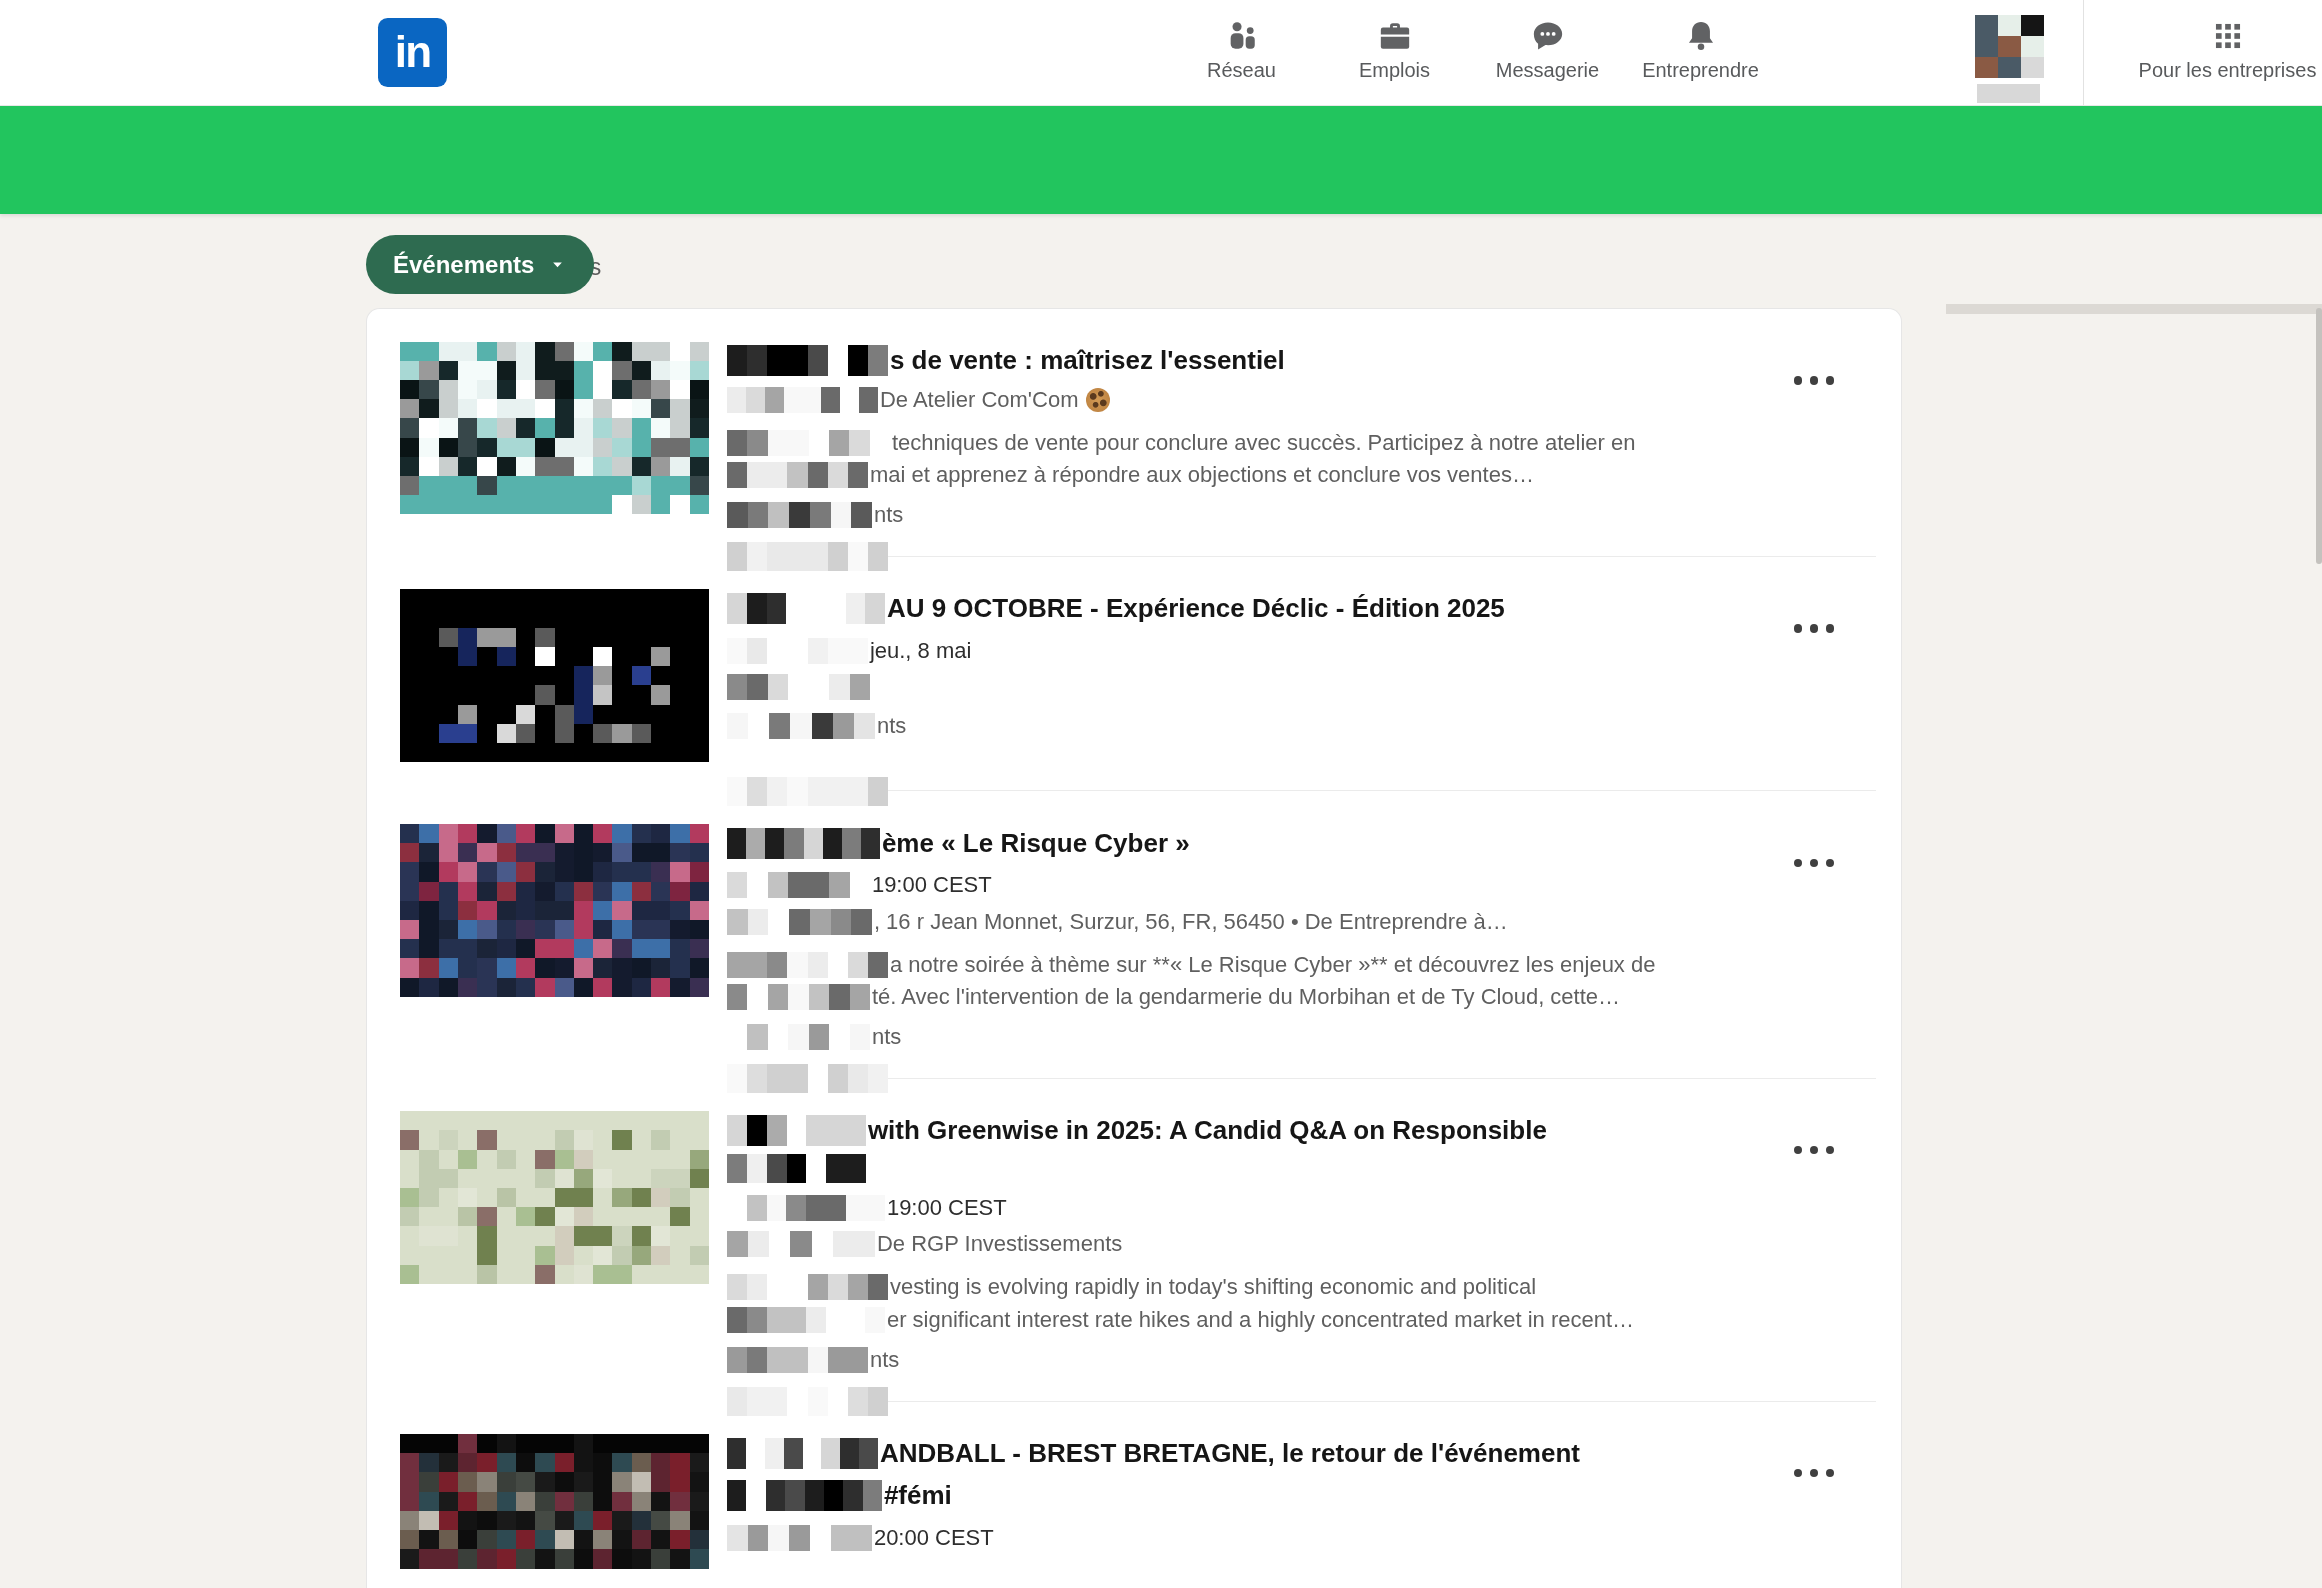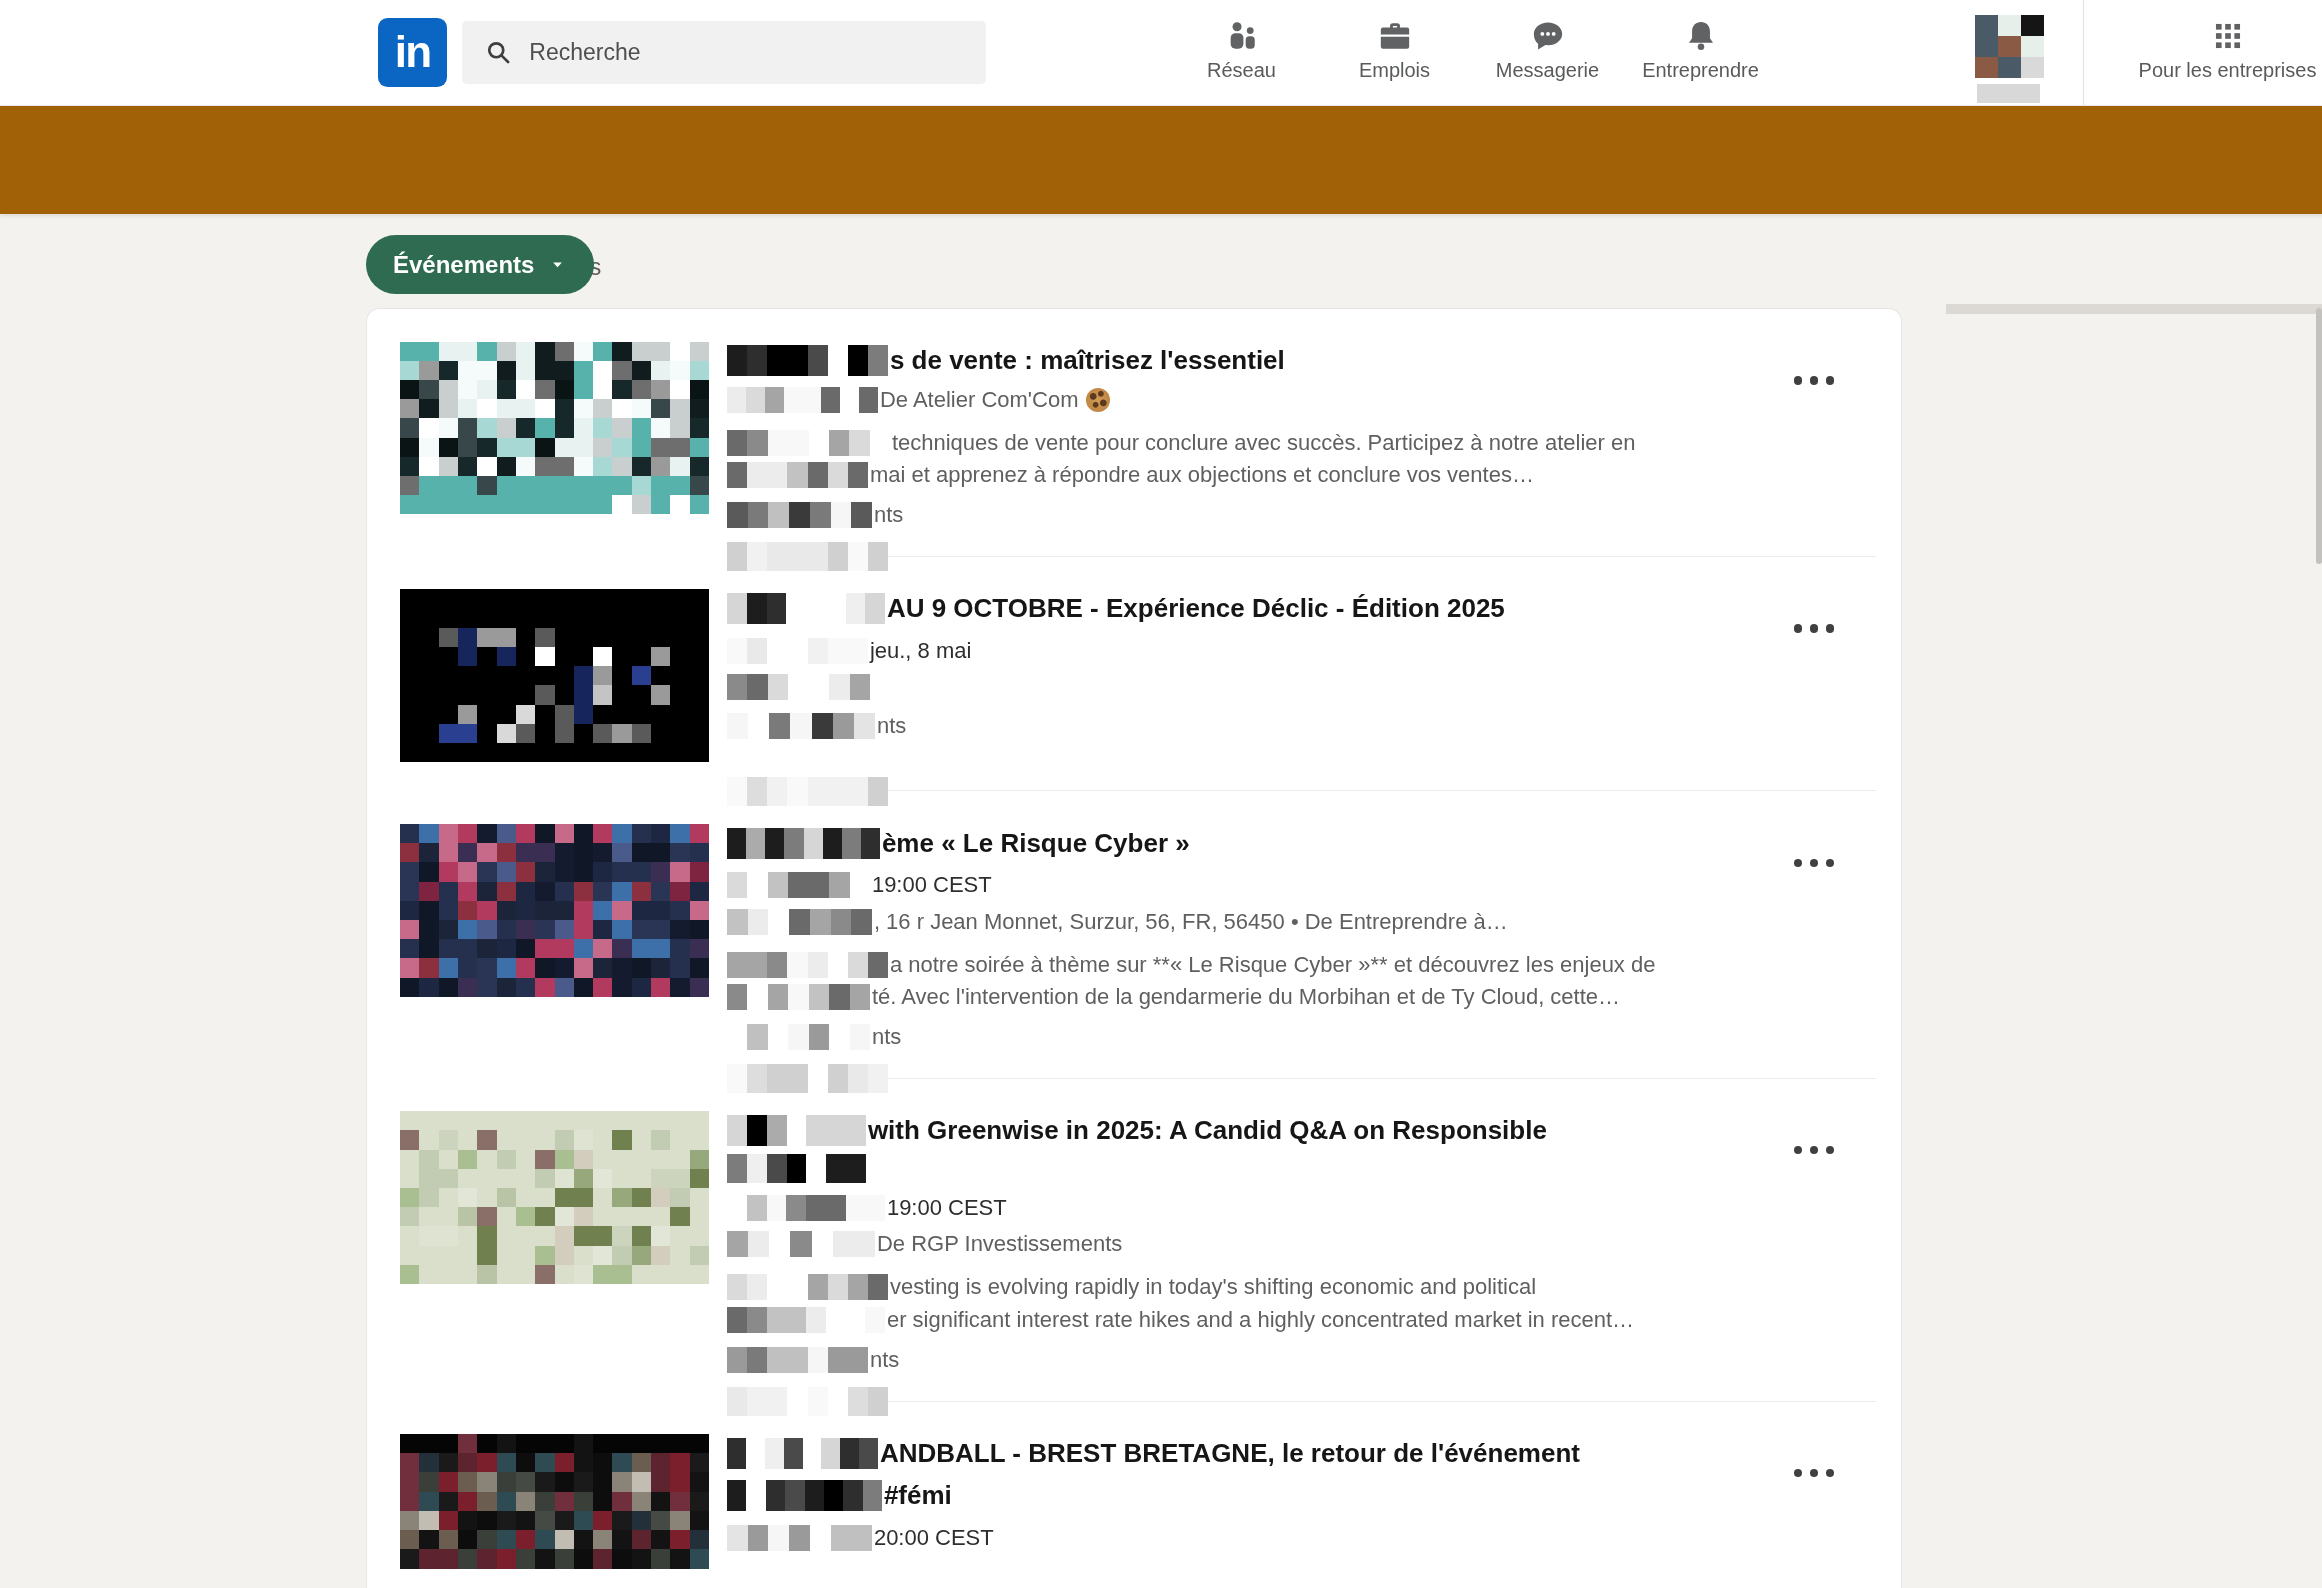--- a/index.html
+++ b/index.html
@@ -26,21 +26,21 @@
     justify-content:flex-start;padding-top:19px;box-sizing:border-box;cursor:pointer;}
   .navitem svg{height:34px;width:34px;}
   .navlabel{font-size:20px;color:#585a5c;margin-top:5.7px;white-space:nowrap;}
   .avatar{position:absolute;left:1975px;top:15.3px;width:69px;height:63px;overflow:hidden;}
   .avatar-label{position:absolute;left:1977px;top:84px;width:63px;height:19px;}
   .header-vdiv{position:absolute;left:2083px;top:0;width:1px;height:105px;background:#e2e2e2;}
   .business{position:absolute;left:2113px;top:0;width:229px;height:105px;display:flex;
     flex-direction:column;align-items:center;padding-top:19px;box-sizing:border-box;cursor:pointer;}
   .business svg{height:34px;width:34px;}
   
-  .subbar{position:absolute;left:0;top:105px;width:2323px;height:109px;background:#a16207;
+  .subbar{position:absolute;left:0;top:105px;width:2323px;height:109px;background:#22c55e;
     box-shadow:0 1.9px 3.8px rgba(0,0,0,0.10);z-index:10;text-align:center;}
   .pill{position:absolute;left:366px;top:130px;height:59px;border-radius:30px;background:#2e6b50;
     display:inline-flex;align-items:center;padding:0 27px;cursor:pointer;}
   .pill-label{color:#fff;font-size:24px;font-weight:700;}
   .pill svg{margin-left:13.4px;}
   
   .count{position:absolute;left:366px;top:254px;font-size:23px;color:#5b5b5b;}
   .card{position:absolute;left:366px;top:308px;width:1536px;height:1281px;background:#fff;
     border:1px solid #e6e6e6;border-bottom:none;border-radius:13.4px 13.4px 0 0;box-sizing:border-box;
     overflow:hidden;}
@@ -74,27 +74,20 @@
   .rail-bar{position:absolute;left:1946px;top:304px;width:377px;height:9.6px;background:#dcd9d4;}
   .scroll-thumb{position:absolute;left:2316px;top:308px;width:5.7px;height:256px;background:#c4c2be;
     border-radius:2.9px;cursor:pointer;}
 </style>
 </head>
 <body>
 
 <div class="topbar">
   <div class="logo">in</div>
 
-  <div class="searchbox">
-    <svg width="27" height="27" viewBox="0 0 24 24" fill="none" stroke="#3f3f3f" stroke-width="2.4" stroke-linecap="round">
-      <circle cx="10" cy="10" r="6.2"></circle>
-        <line x1="14.8" y1="14.8" x2="20.5" y2="20.5"></line>
-    </svg>
-    <input type="text" placeholder="Recherche" style="">
-  </div>
 
   <div class="navwrap">
     <div class="navitem">
       <svg viewBox="0 0 24 24" fill="#616264">
         <circle cx="8.5" cy="5.5" r="3.2"></circle>
           <rect x="4" y="10" width="9" height="11" rx="3.4"></rect>
         <circle cx="17.8" cy="8.2" r="2.4"></circle>
           <rect x="14.6" y="12.2" width="6.4" height="8.8" rx="2.6"></rect>
       </svg>
       <div class="navlabel">Réseau</div>

